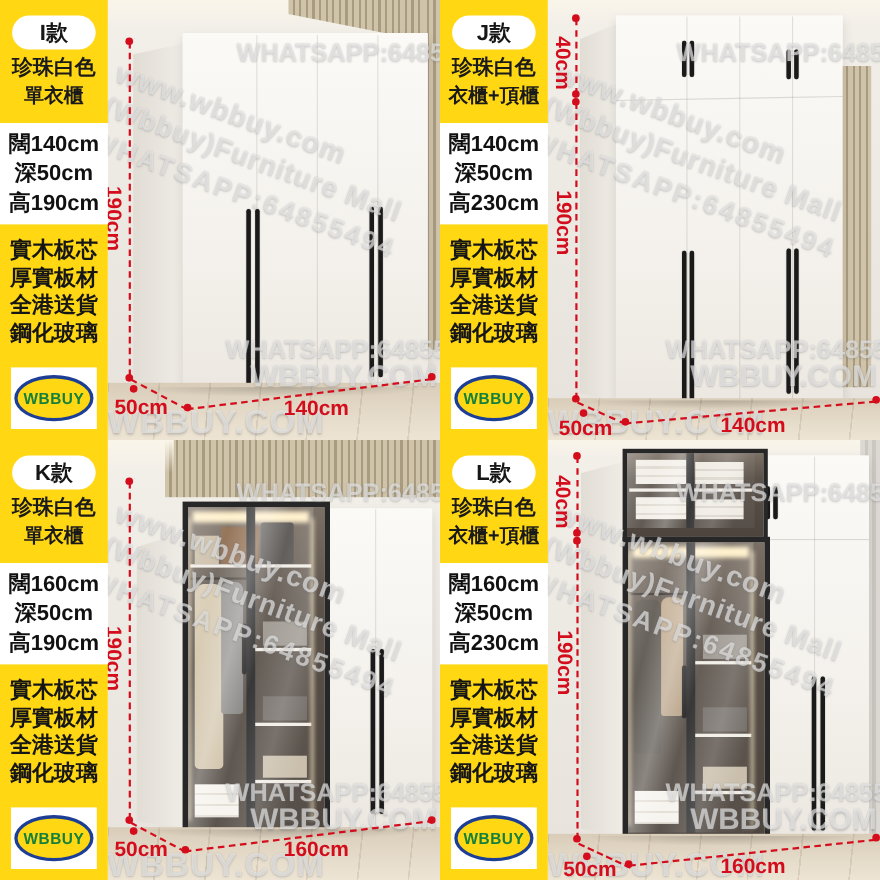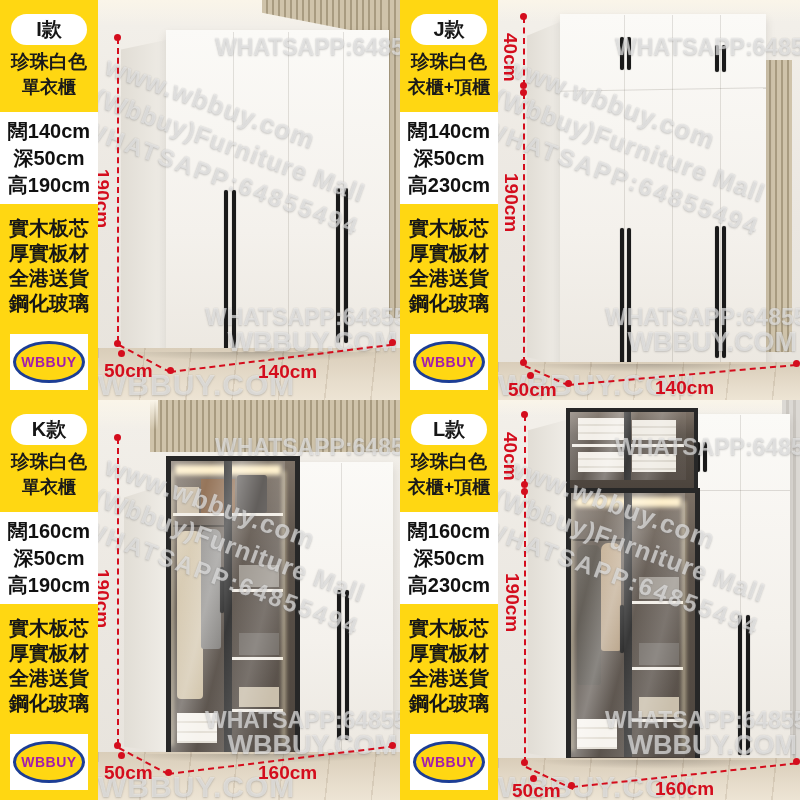--- a/index.html
+++ b/index.html
@@ -17,21 +17,21 @@
   .sub{font-size:19px;font-weight:700;color:#1a1a1a;line-height:26px;margin-top:4px;white-space:nowrap;}
   .sub2{font-size:18px;font-weight:700;color:#1a1a1a;line-height:24px;white-space:nowrap;}
   .specs{height:92px;background:#fff;display:flex;flex-direction:column;align-items:center;justify-content:center;}
   .spec{font-size:20px;font-weight:600;color:#111;line-height:27px;white-space:nowrap;}
   .blk2{flex:1;display:flex;flex-direction:column;align-items:center;padding-top:12px;}
   .feat{font-size:20px;font-weight:600;color:#161616;line-height:25px;white-space:nowrap;}
   .logo-box{margin-top:auto;margin-bottom:10px;width:78px;height:56px;background:#fff;
             display:flex;align-items:center;justify-content:center;}
   .logo-ell{width:66px;height:36px;border:3px solid #1C3E95;border-radius:50%;background:#FFD712;
             display:flex;align-items:center;justify-content:center;}
-  .logo-txt{font-size:14px;font-weight:800;color:#a21caf;letter-spacing:0.5px;transform:scaleY(1.05);}
+  .logo-txt{font-size:14px;font-weight:800;color:#15803d;letter-spacing:0.5px;transform:scaleY(1.05);}
   
   .wall{background:linear-gradient(180deg,#F3F0EA 0%,#EBE7E1 55%,#E7E3DC 100%);}
   .glowband{background:linear-gradient(180deg,#FAF5E9,rgba(250,245,233,0));}
   .slats{background:repeating-linear-gradient(90deg,#CFC3AA 0 4px,#A89B80 4px 6px);}
   .wardfront{background:linear-gradient(180deg,#FBFAF7,#F4F1EC 62%,#ECE8E1);box-shadow:0 5px 9px rgba(60,50,40,.14);}
   .wardside{background:linear-gradient(90deg,#E1DDD5,#EFECE6);}
   .seam{width:1px;background:rgba(70,62,52,.14);}
   .hseam{height:1px;background:rgba(70,62,52,.16);}
   .handle{width:4px;background:#1a1a1a;border-radius:2px;box-shadow:0 0 1px rgba(0,0,0,.55);}
   .floor{background:linear-gradient(180deg,#D9CDB9,#E7DDCC 65%,#EDE4D4);}

